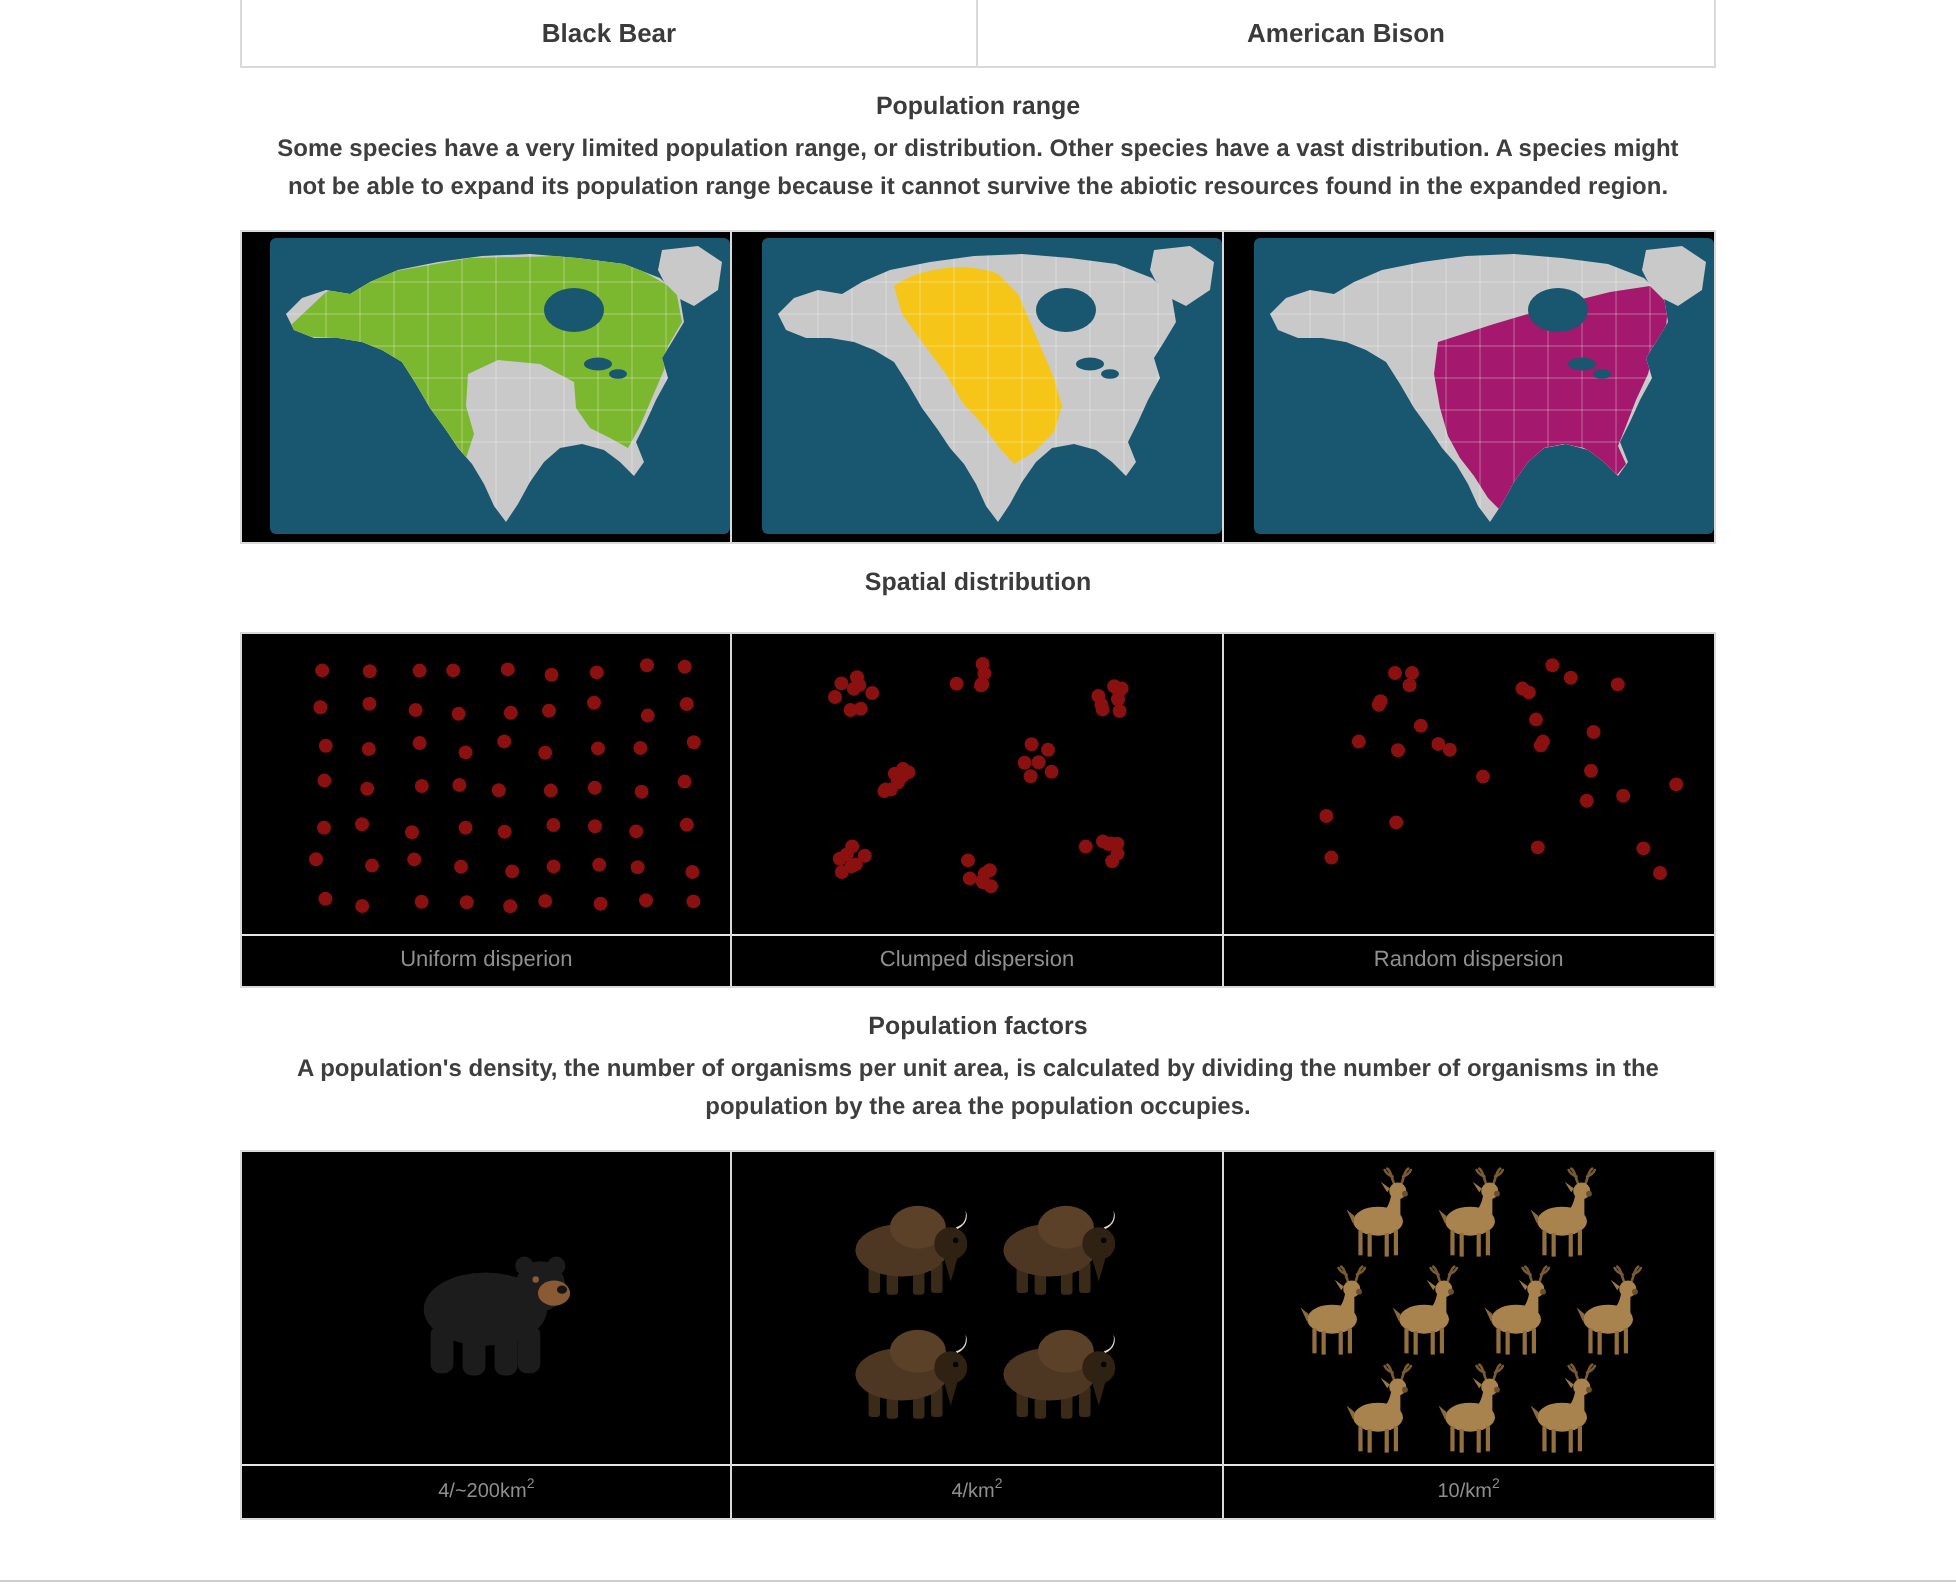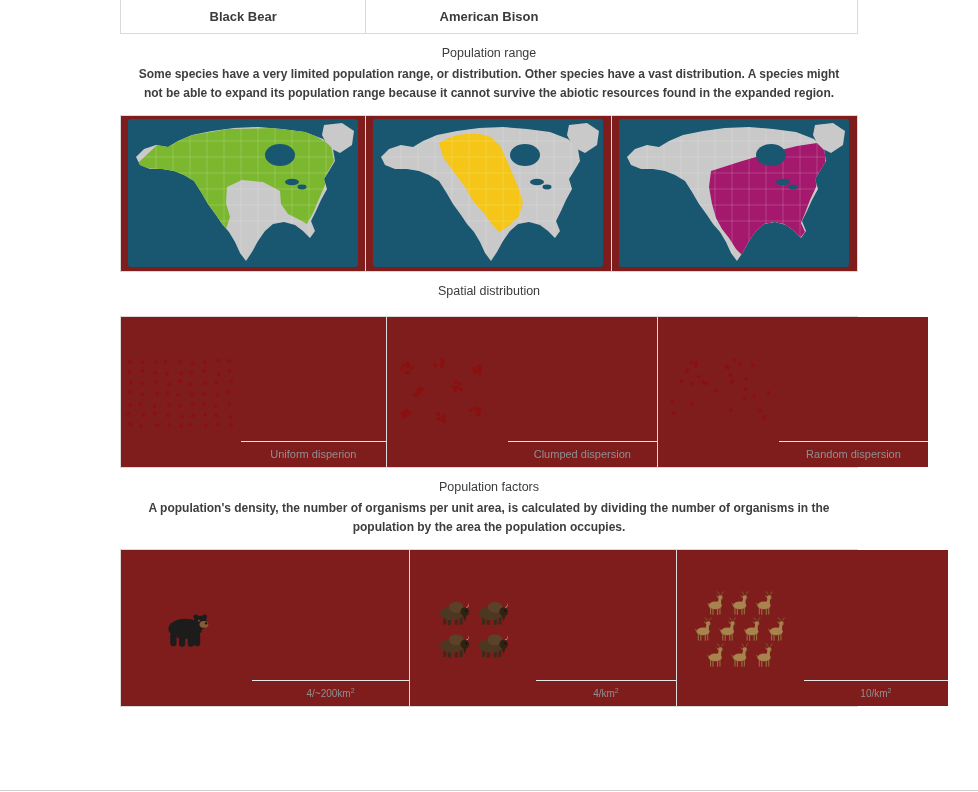--- a/index.html
+++ b/index.html
@@ -1,30 +1,30 @@
 <!DOCTYPE html>
 <html><head>
 <meta charset="utf-8">
 <style>
   *{box-sizing:border-box;margin:0;padding:0}
   html,body{background:#fff}
   body{font-family:"Liberation Sans",sans-serif}
   .page{position:relative;width:978px;height:792px;background:#fff;overflow:hidden}
   .table{position:absolute;left:120px;top:0;width:738px;background:#fff}
 
-  .header-row{display:grid;grid-template-columns:1fr 1fr 1fr;border:1px solid #d9d9d9;border-top:none}
+  .header-row{display:grid;grid-template-columns:1fr 1fr;border:1px solid #d9d9d9;border-top:none}
   .header-cell{padding:9px 4px;text-align:center;font-weight:700;font-size:13px;color:#3b3b3b;border-right:1px solid #d9d9d9}
   .header-cell:last-child{border-right:none}
 
   .section{padding:12px 14px 13px;text-align:center}
-  .section-title{font-size:12.5px;font-weight:400;color:#3b3b3b;margin-bottom:5px}
+  .section-title{font-size:12.5px;font-weight:700;color:#3b3b3b;margin-bottom:5px}
   .section-desc{font-size:12px;font-weight:700;color:#3e3e3e;line-height:1.55;max-width:714px;margin:0 auto}
 
   .grid-row{display:grid;grid-template-columns:1fr 1fr 1fr;border:1px solid #d9d9d9}
-  .cell{border-right:1px solid #d9d9d9;display:flex;flex-direction:row;align-items:center;justify-content:flex-start;background:#7f1d1d}
+  .cell{border-right:1px solid #d9d9d9;display:flex;flex-direction:column;align-items:flex-end;justify-content:flex-start;background:#000000}
   .cell:last-child{border-right:none}
 
   .map-cell{padding:3px 0 4px;justify-content:center}
   .map-svg{width:230px;height:148px;display:block}
   .state-lines line{stroke:#ffffff;stroke-width:0.5;opacity:0.35}
 
   .dots-svg{width:220px;height:140px;display:block;margin:7px 0 3px}
   .caption{width:100%;text-align:center;font-size:11px;color:#8f8f8f;padding:6px 0 7px;border-top:1px solid #e6e6e6;margin-top:auto}
 
   .density-svg{width:240px;height:150px;display:block;margin:4px 0 2px}

